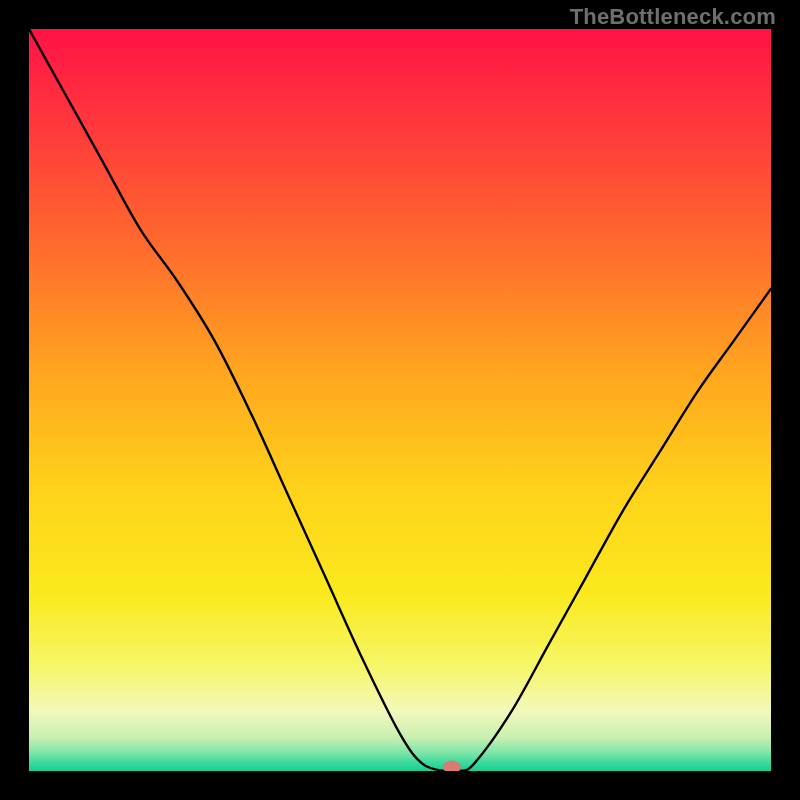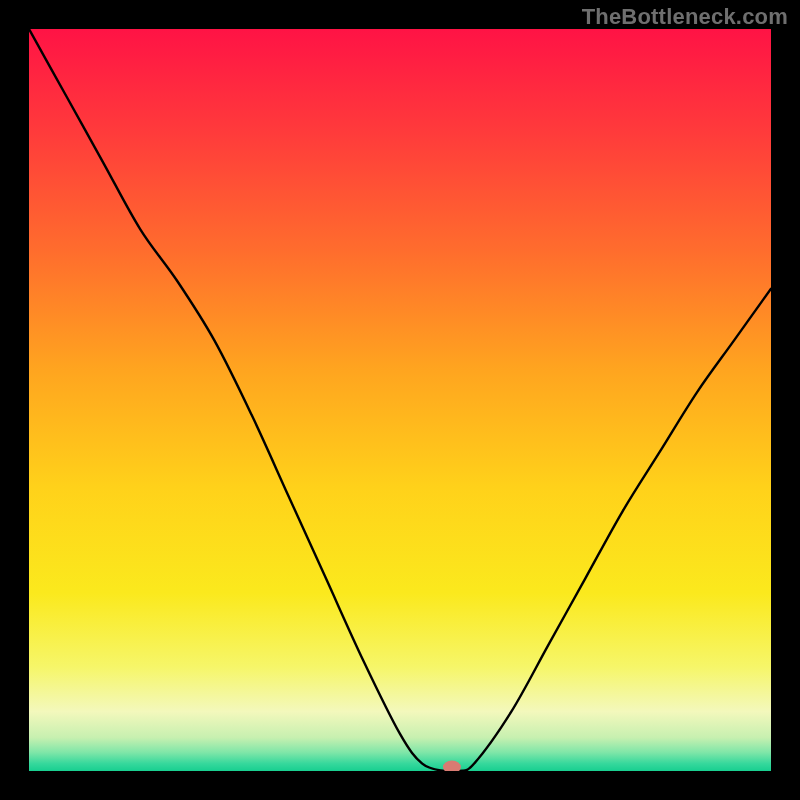--- a/index.html
+++ b/index.html
@@ -6,21 +6,21 @@
   html, body { width: 800px; height: 800px; overflow: hidden; background: #000; }
   .frame {
     position: relative;
     width: 800px;
     height: 800px;
     background: #000;
   }
   .watermark {
     position: absolute;
     top: 4px;
-    right: 12px;
+    right: 24px;
     font-family: Arial, Helvetica, sans-serif;
     font-size: 22px;
     font-weight: 600;
     color: #6f6f6f;
     letter-spacing: 0.2px;
     user-select: none;
   }
   .plot {
     position: absolute;
     left: 29px;

